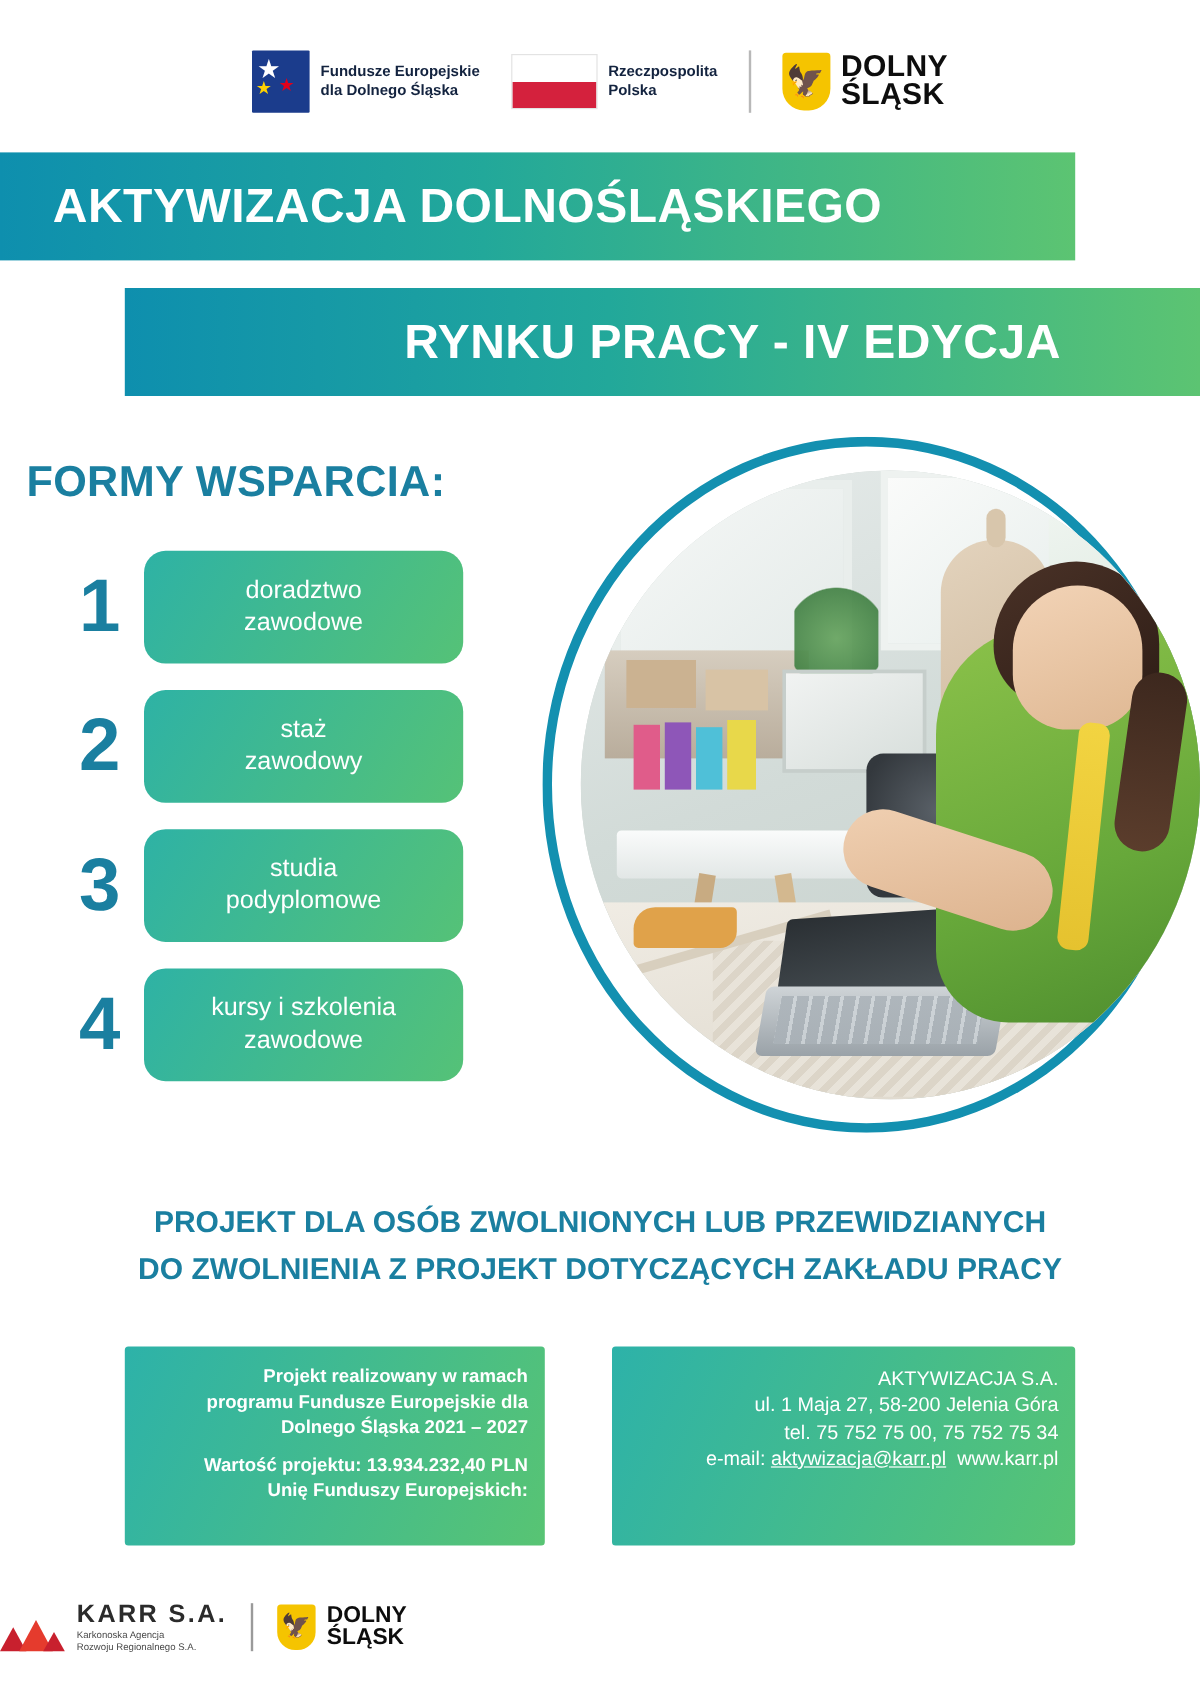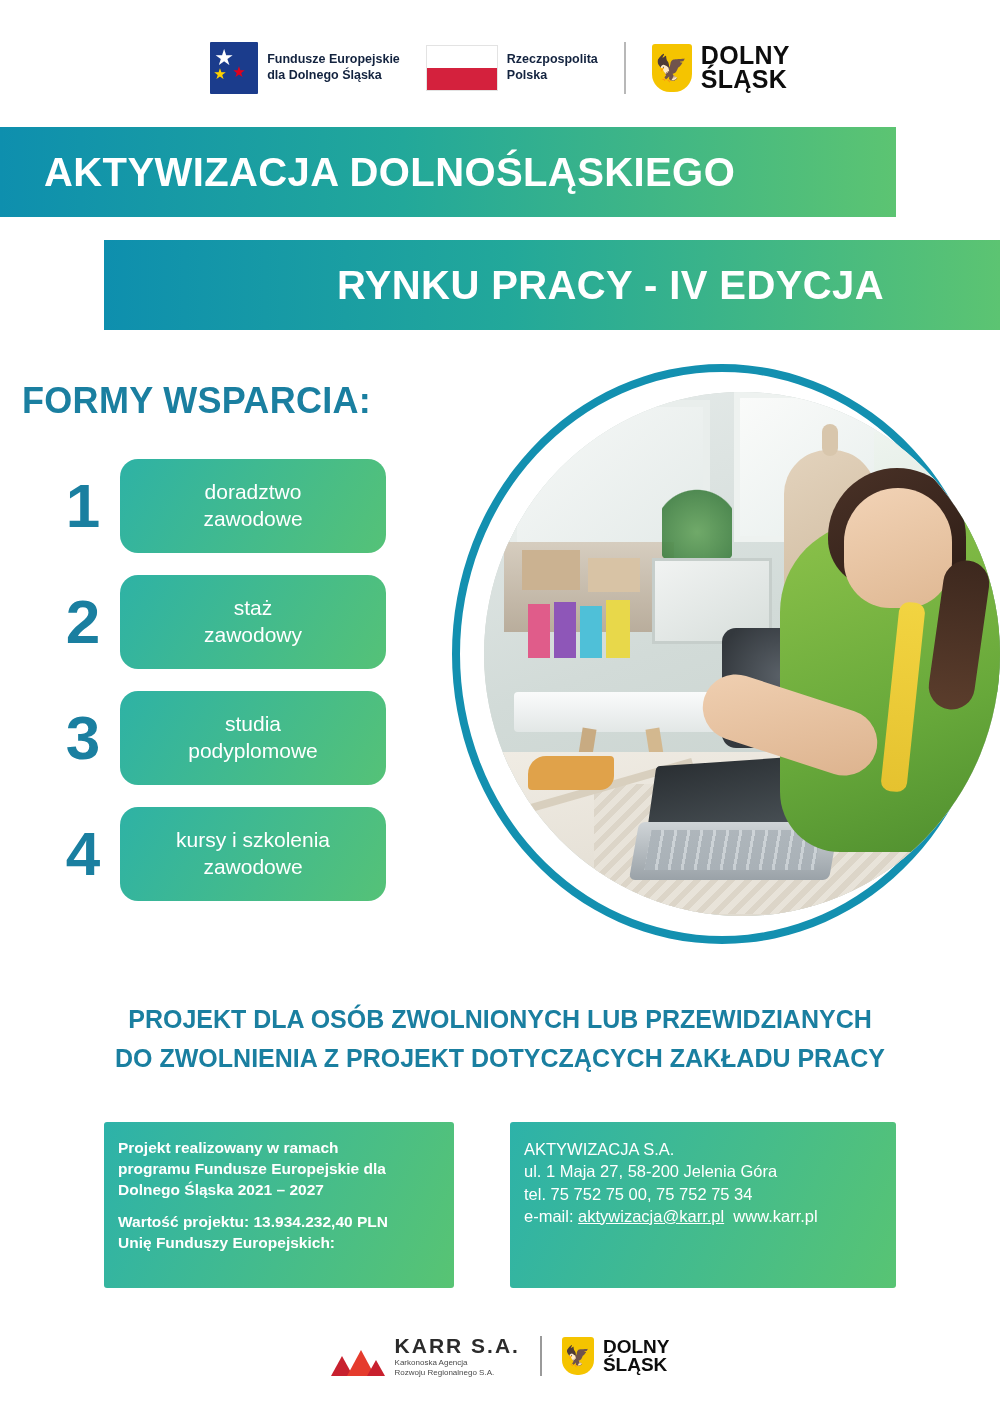--- a/index.html
+++ b/index.html
@@ -332,21 +332,21 @@
     font-weight: bold;
     line-height: 1.55;
   }
   .subtitle span { display: block; }
 
   
   .box {
     position: absolute;
     border-radius: 3px;
     color: #ffffff;
-    text-align: left;
+    text-align: right;
     padding: 16px 14px;
     line-height: 1.35;
   }
   .box-left {
     top: 1122px; left: 104px;
     width: 350px; height: 166px;
     background: linear-gradient(115deg, #2db2a9 0%, #58c473 100%);
     font-size: 15.5px;
     font-weight: bold;
   }
@@ -363,21 +363,20 @@
     color: #ffffff;
   }
 
   
   .footer {
     position: absolute;
     bottom: 26px; left: 0; right: 0;
     height: 60px;
     display: flex;
     align-items: center;
-    justify-content: center;
     gap: 20px;
   }
   .karr-logo { display: flex; align-items: center; gap: 8px; }
   .karr-mark {
     width: 56px; height: 40px;
     position: relative;
   }
   .karr-mark .tri {
     position: absolute; bottom: 0;
     width: 0; height: 0;

